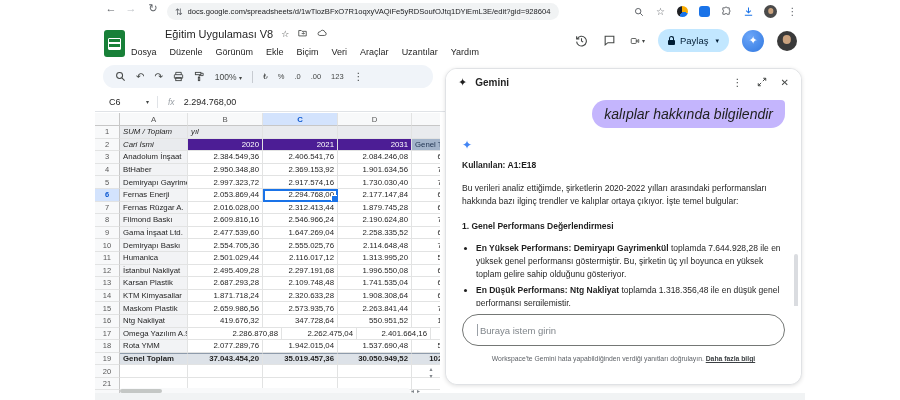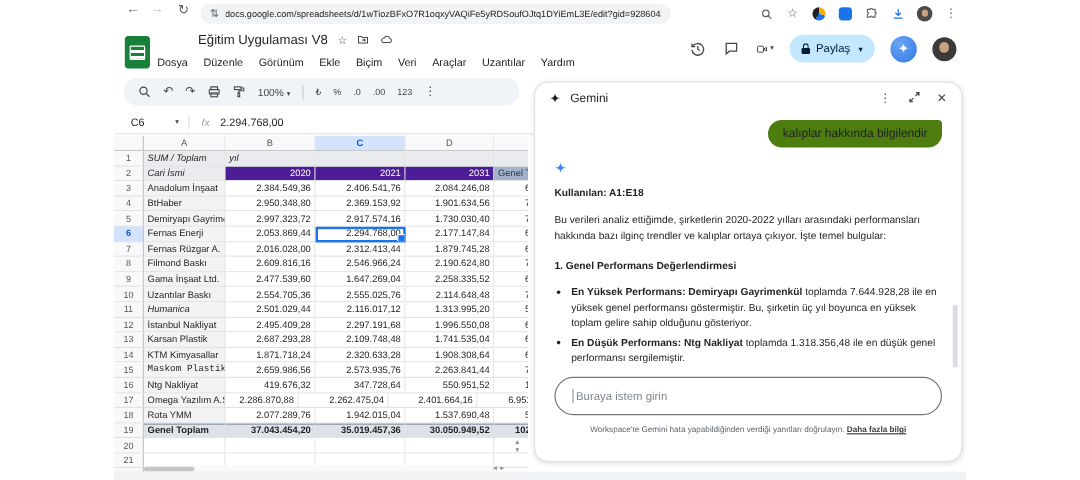--- a/index.html
+++ b/index.html
@@ -90,26 +90,26 @@
   .scrollarrows-v { position:absolute; left:331px; top:366px; width:10px; display:flex; flex-direction:column; align-items:center; gap:1px; }
   .scrollarrows-v span, .scrollarrows-h span { font-size:6px; color:#80868b; line-height:6px; cursor:pointer; }
   .scrollarrows-h { position:absolute; left:316px; top:388px; display:flex; gap:3px; }
   .bottomband { position:absolute; left:0; top:393px; width:710px; height:7px; background:#f1f3f4; }
 
   
   .panel { position:absolute; left:350px; top:68px; width:357px; height:317px; background:#fff; border:1px solid #e0e2e5;
     border-radius:12px; box-shadow:0 1px 4px rgba(0,0,0,.12); overflow:hidden; }
   .p-head { position:absolute; left:0; top:0; right:0; height:27px; display:flex; align-items:center; padding:0 12px; gap:8px; background:#fff; z-index:5; }
   .p-head .spark { color:#1f1f1f; font-size:11px; }
-  .p-head .ptitle { font-size:10px; color:#1f1f1f; font-weight:normal; }
+  .p-head .ptitle { font-size:10px; color:#1f1f1f; font-weight:bold; }
   .p-head .ph-icons { margin-left:auto; display:flex; align-items:center; gap:14px; }
   .p-head .ph-icons span { font-size:10px; color:#444746; cursor:pointer; }
   .p-body { position:absolute; left:0; top:27px; right:0; bottom:0; padding:4px 16px 0 16px; overflow:hidden; }
-  .bubble { margin-left:auto; width:fit-content; max-width:240px; background:#4d7c0f; border-radius:14px 4px 14px 14px;
-    padding:6px 12px; font-size:10px; color:#1f1f1f; }
+  .bubble { margin-left:auto; width:fit-content; max-width:240px; background:#c4b5fd; border-radius:14px 4px 14px 14px;
+    padding:6px 12px; font-size:14px; color:#1f1f1f;font-style:italic; }
   .g-spark { color:#4285f4; font-size:12px; margin-top:10px; }
   .g-used { font-size:8.5px; font-weight:bold; margin-top:8px; }
   .g-par { font-size:8.5px; line-height:13px; margin-top:12px; color:#1f1f1f; }
   .g-h { font-size:8.5px; font-weight:bold; margin-top:13px; }
   .g-bullets { margin-top:11px; padding-left:14px; }
   .g-bullets li { font-size:8.5px; line-height:13px; margin-bottom:3px; }
   .p-scrollthumb { position:absolute; right:3px; top:185px; width:4px; height:55px; border-radius:2px; background:#dadce0; cursor:grab; }
   .p-foot { position:absolute; left:0; right:0; bottom:0; height:78px; background:#fff; border-radius:0 0 12px 12px; z-index:4; padding:8px 16px 0 16px; }
   .prompt { width:100%; height:32px; border:1px solid #747775; border-radius:16px; display:flex; align-items:center; padding:0 14px; background:#fff; cursor:text; }
   .prompt .cursor { width:1px; height:12px; background:#9aa0a6; margin-right:2px; }
@@ -348,29 +348,29 @@
           <div class="grow">
             <div class="gc rowhdr">9</div>
             <div class="gc name" style="width: 68px;">Gama İnşaat Ltd.</div>
             <div class="gc num" style="width: 75px;">2.477.539,60</div>
             <div class="gc num" style="width: 75px;">1.647.269,04</div>
             <div class="gc num" style="width: 74px;">2.258.335,52</div>
             <div class="gc num" style="width: 75px;">6.383.144,16</div>
           </div>
           <div class="grow">
             <div class="gc rowhdr">10</div>
-            <div class="gc name" style="width: 68px;">Uzantılar Baskı</div>
+            <div class="gc name" style="width: 68px;">Demiryapı Baskı</div>
             <div class="gc num" style="width: 75px;">2.554.705,36</div>
             <div class="gc num" style="width: 75px;">2.555.025,76</div>
             <div class="gc num" style="width: 74px;">2.114.648,48</div>
             <div class="gc num" style="width: 75px;">7.224.379,60</div>
           </div>
           <div class="grow">
             <div class="gc rowhdr">11</div>
-            <div class="gc name" style="width: 68px; font-style: italic;">Humanica</div>
+            <div class="gc name" style="width: 68px;">Humanica</div>
             <div class="gc num" style="width: 75px;">2.501.029,44</div>
             <div class="gc num" style="width: 75px;">2.116.017,12</div>
             <div class="gc num" style="width: 74px;">1.313.995,20</div>
             <div class="gc num" style="width: 75px;">5.931.041,76</div>
           </div>
           <div class="grow">
             <div class="gc rowhdr">12</div>
             <div class="gc name" style="width: 68px;">İstanbul Nakliyat</div>
             <div class="gc num" style="width: 75px;">2.495.409,28</div>
             <div class="gc num" style="width: 75px;">2.297.191,68</div>
@@ -388,38 +388,38 @@
           <div class="grow">
             <div class="gc rowhdr">14</div>
             <div class="gc name" style="width: 68px;">KTM Kimyasallar</div>
             <div class="gc num" style="width: 75px;">1.871.718,24</div>
             <div class="gc num" style="width: 75px;">2.320.633,28</div>
             <div class="gc num" style="width: 74px;">1.908.308,64</div>
             <div class="gc num" style="width: 75px;">6.100.660,16</div>
           </div>
           <div class="grow">
             <div class="gc rowhdr">15</div>
-            <div class="gc name" style="width: 68px; font-family: Liberation Mono, monospace;">Maskom Plastik</div>
+            <div class="gc name" style="width: 68px;">Maskom Plastik</div>
             <div class="gc num" style="width: 75px;">2.659.986,56</div>
             <div class="gc num" style="width: 75px;">2.573.935,76</div>
             <div class="gc num" style="width: 74px;">2.263.841,44</div>
             <div class="gc num" style="width: 75px;">7.497.763,76</div>
           </div>
           <div class="grow">
             <div class="gc rowhdr">16</div>
             <div class="gc name" style="width: 68px; text-align: right;">Ntg Nakliyat</div>
             <div class="gc num" style="width: 75px;">419.676,32</div>
             <div class="gc num" style="width: 75px;">347.728,64</div>
             <div class="gc num" style="width: 74px;">550.951,52</div>
             <div class="gc num" style="width: 75px;">1.318.356,48</div>
           </div>
           <div class="grow">
             <div class="gc rowhdr">17</div>
             <div class="gc name" style="width: 68px;">Omega Yazılım A.Ş.</div>
-            <div class="gc num" style="width: 61px; text-align: center;">2.286.870,88</div>
+            <div class="gc num" style="width: 94px; text-align: center;">2.286.870,88</div>
             <div class="gc num" style="width: 75px;">2.262.475,04</div>
             <div class="gc num" style="width: 74px;">2.401.664,16</div>
             <div class="gc num" style="width: 75px;">6.951.010,08</div>
           </div>
           <div class="grow">
             <div class="gc rowhdr">18</div>
             <div class="gc name" style="width: 68px;">Rota YMM</div>
             <div class="gc num" style="width: 75px;">2.077.289,76</div>
             <div class="gc num" style="width: 75px;">1.942.015,04</div>
             <div class="gc num" style="width: 74px;">1.537.690,48</div>

